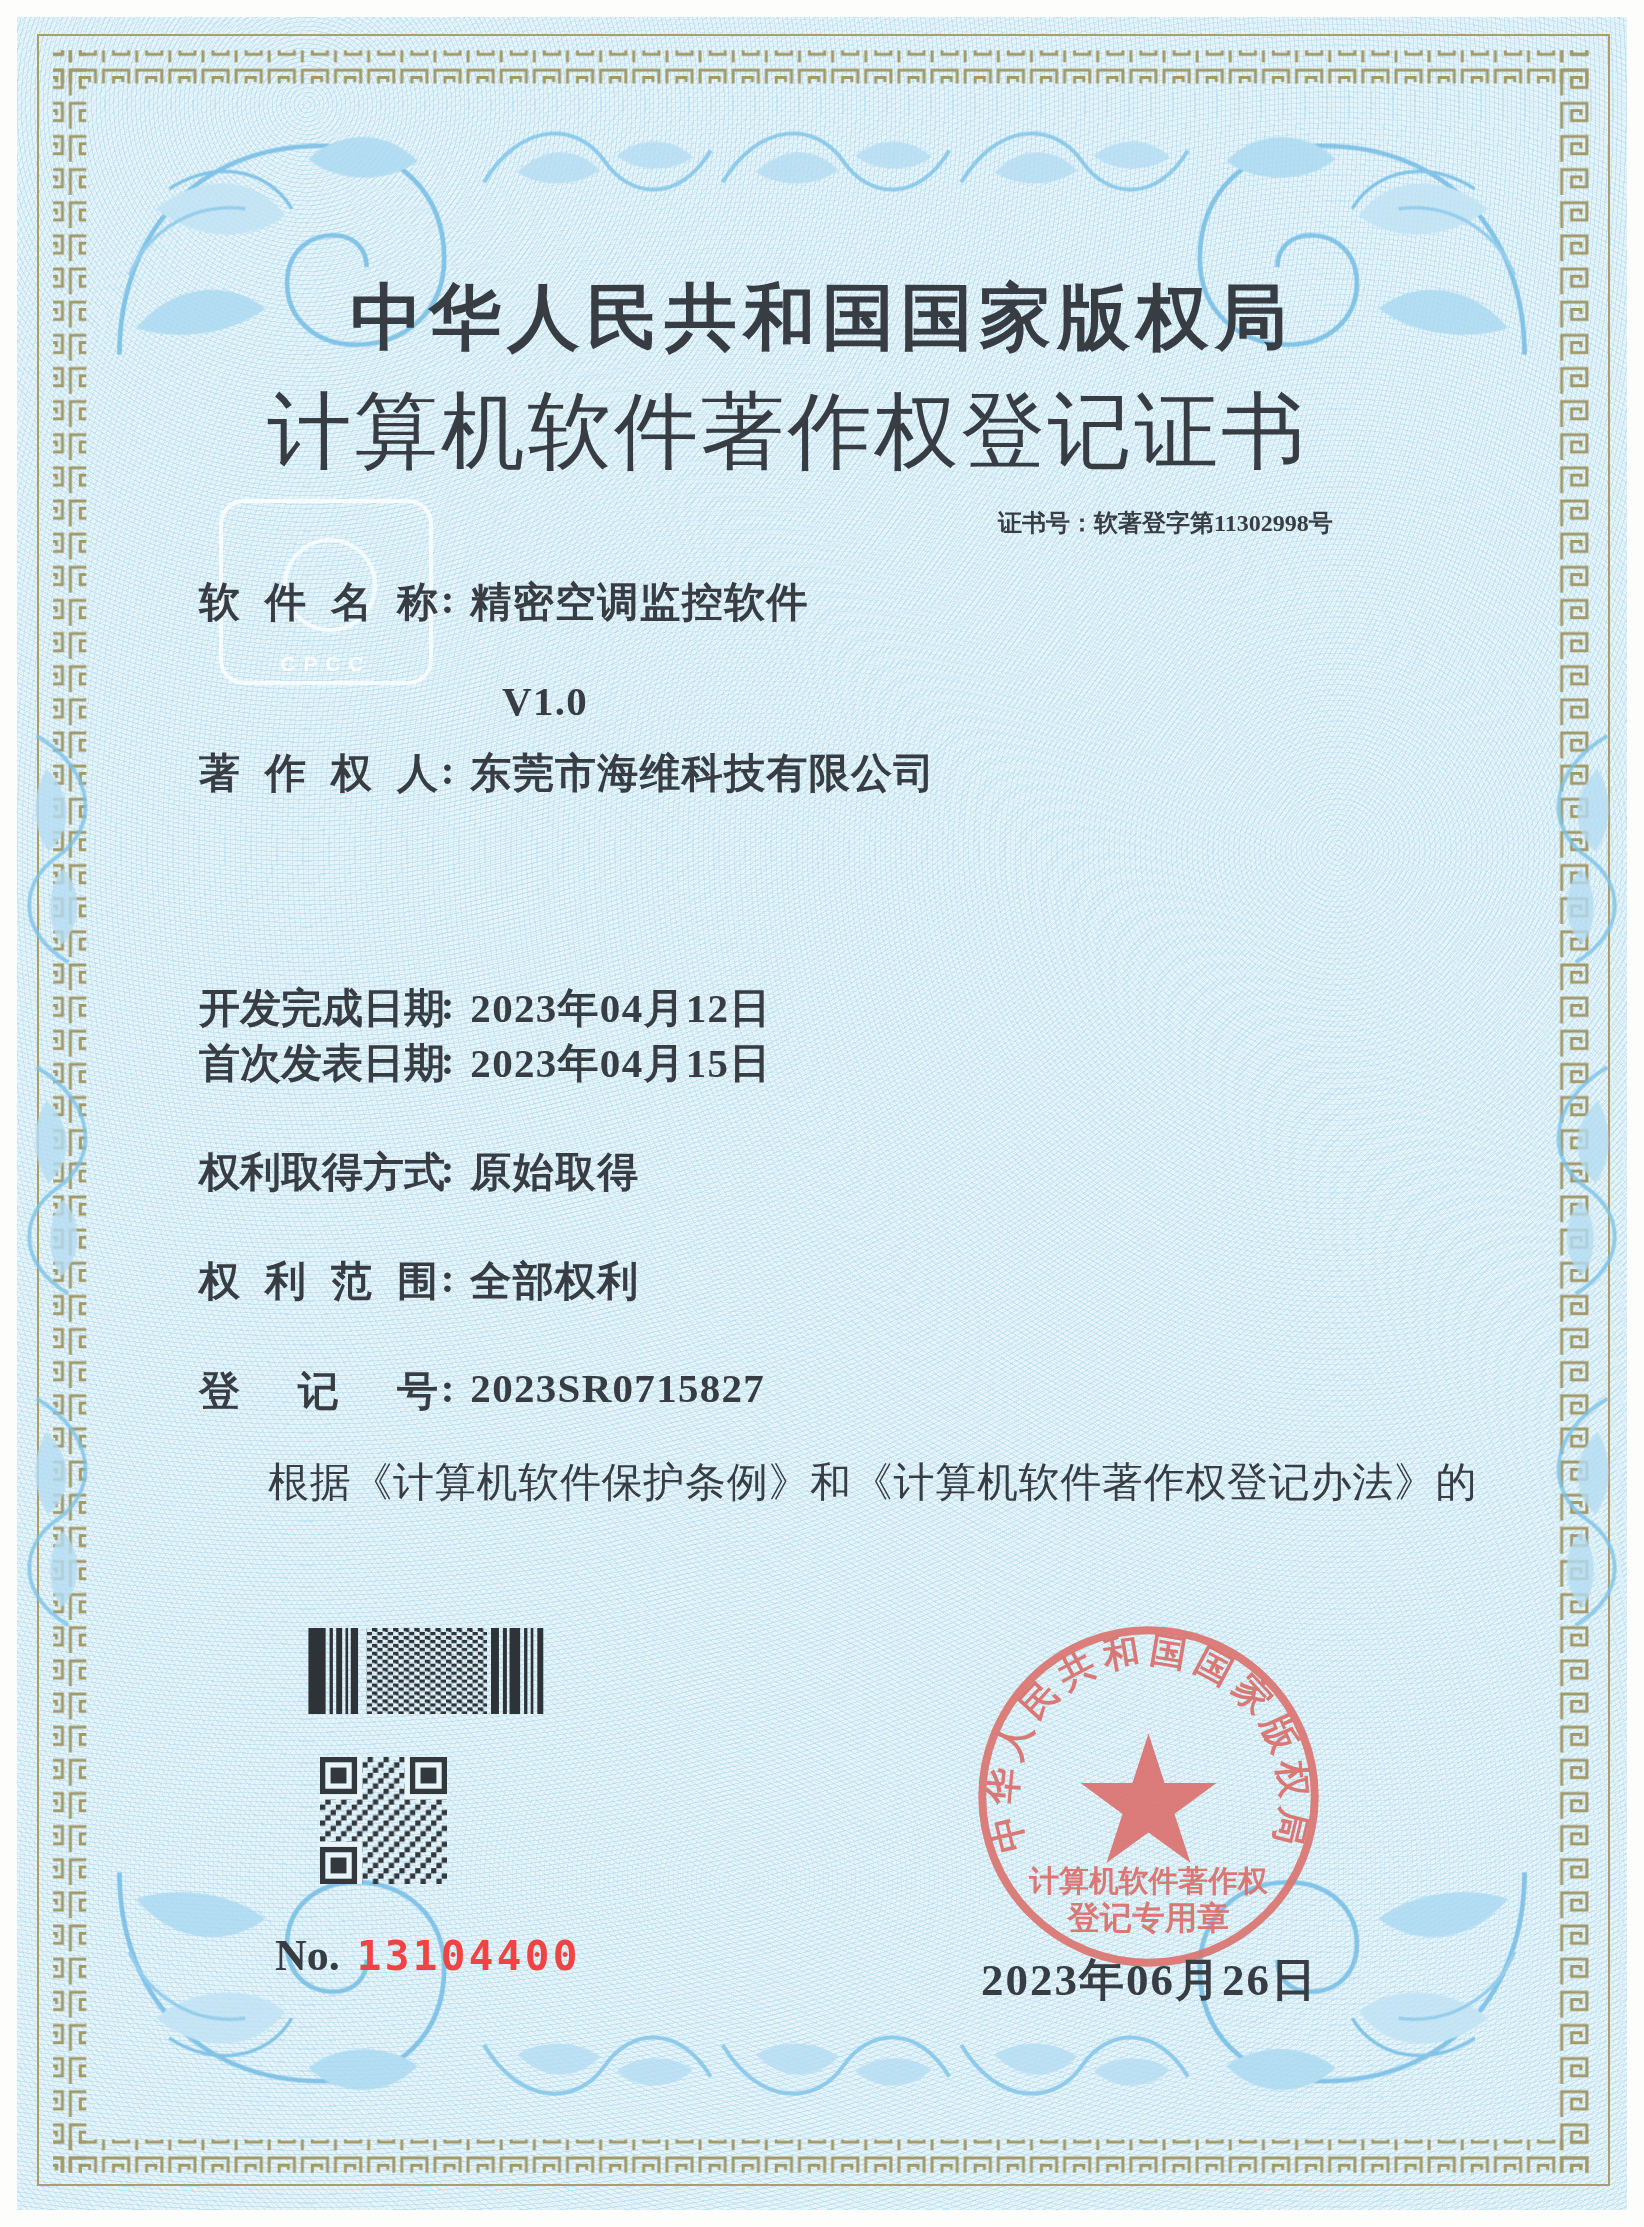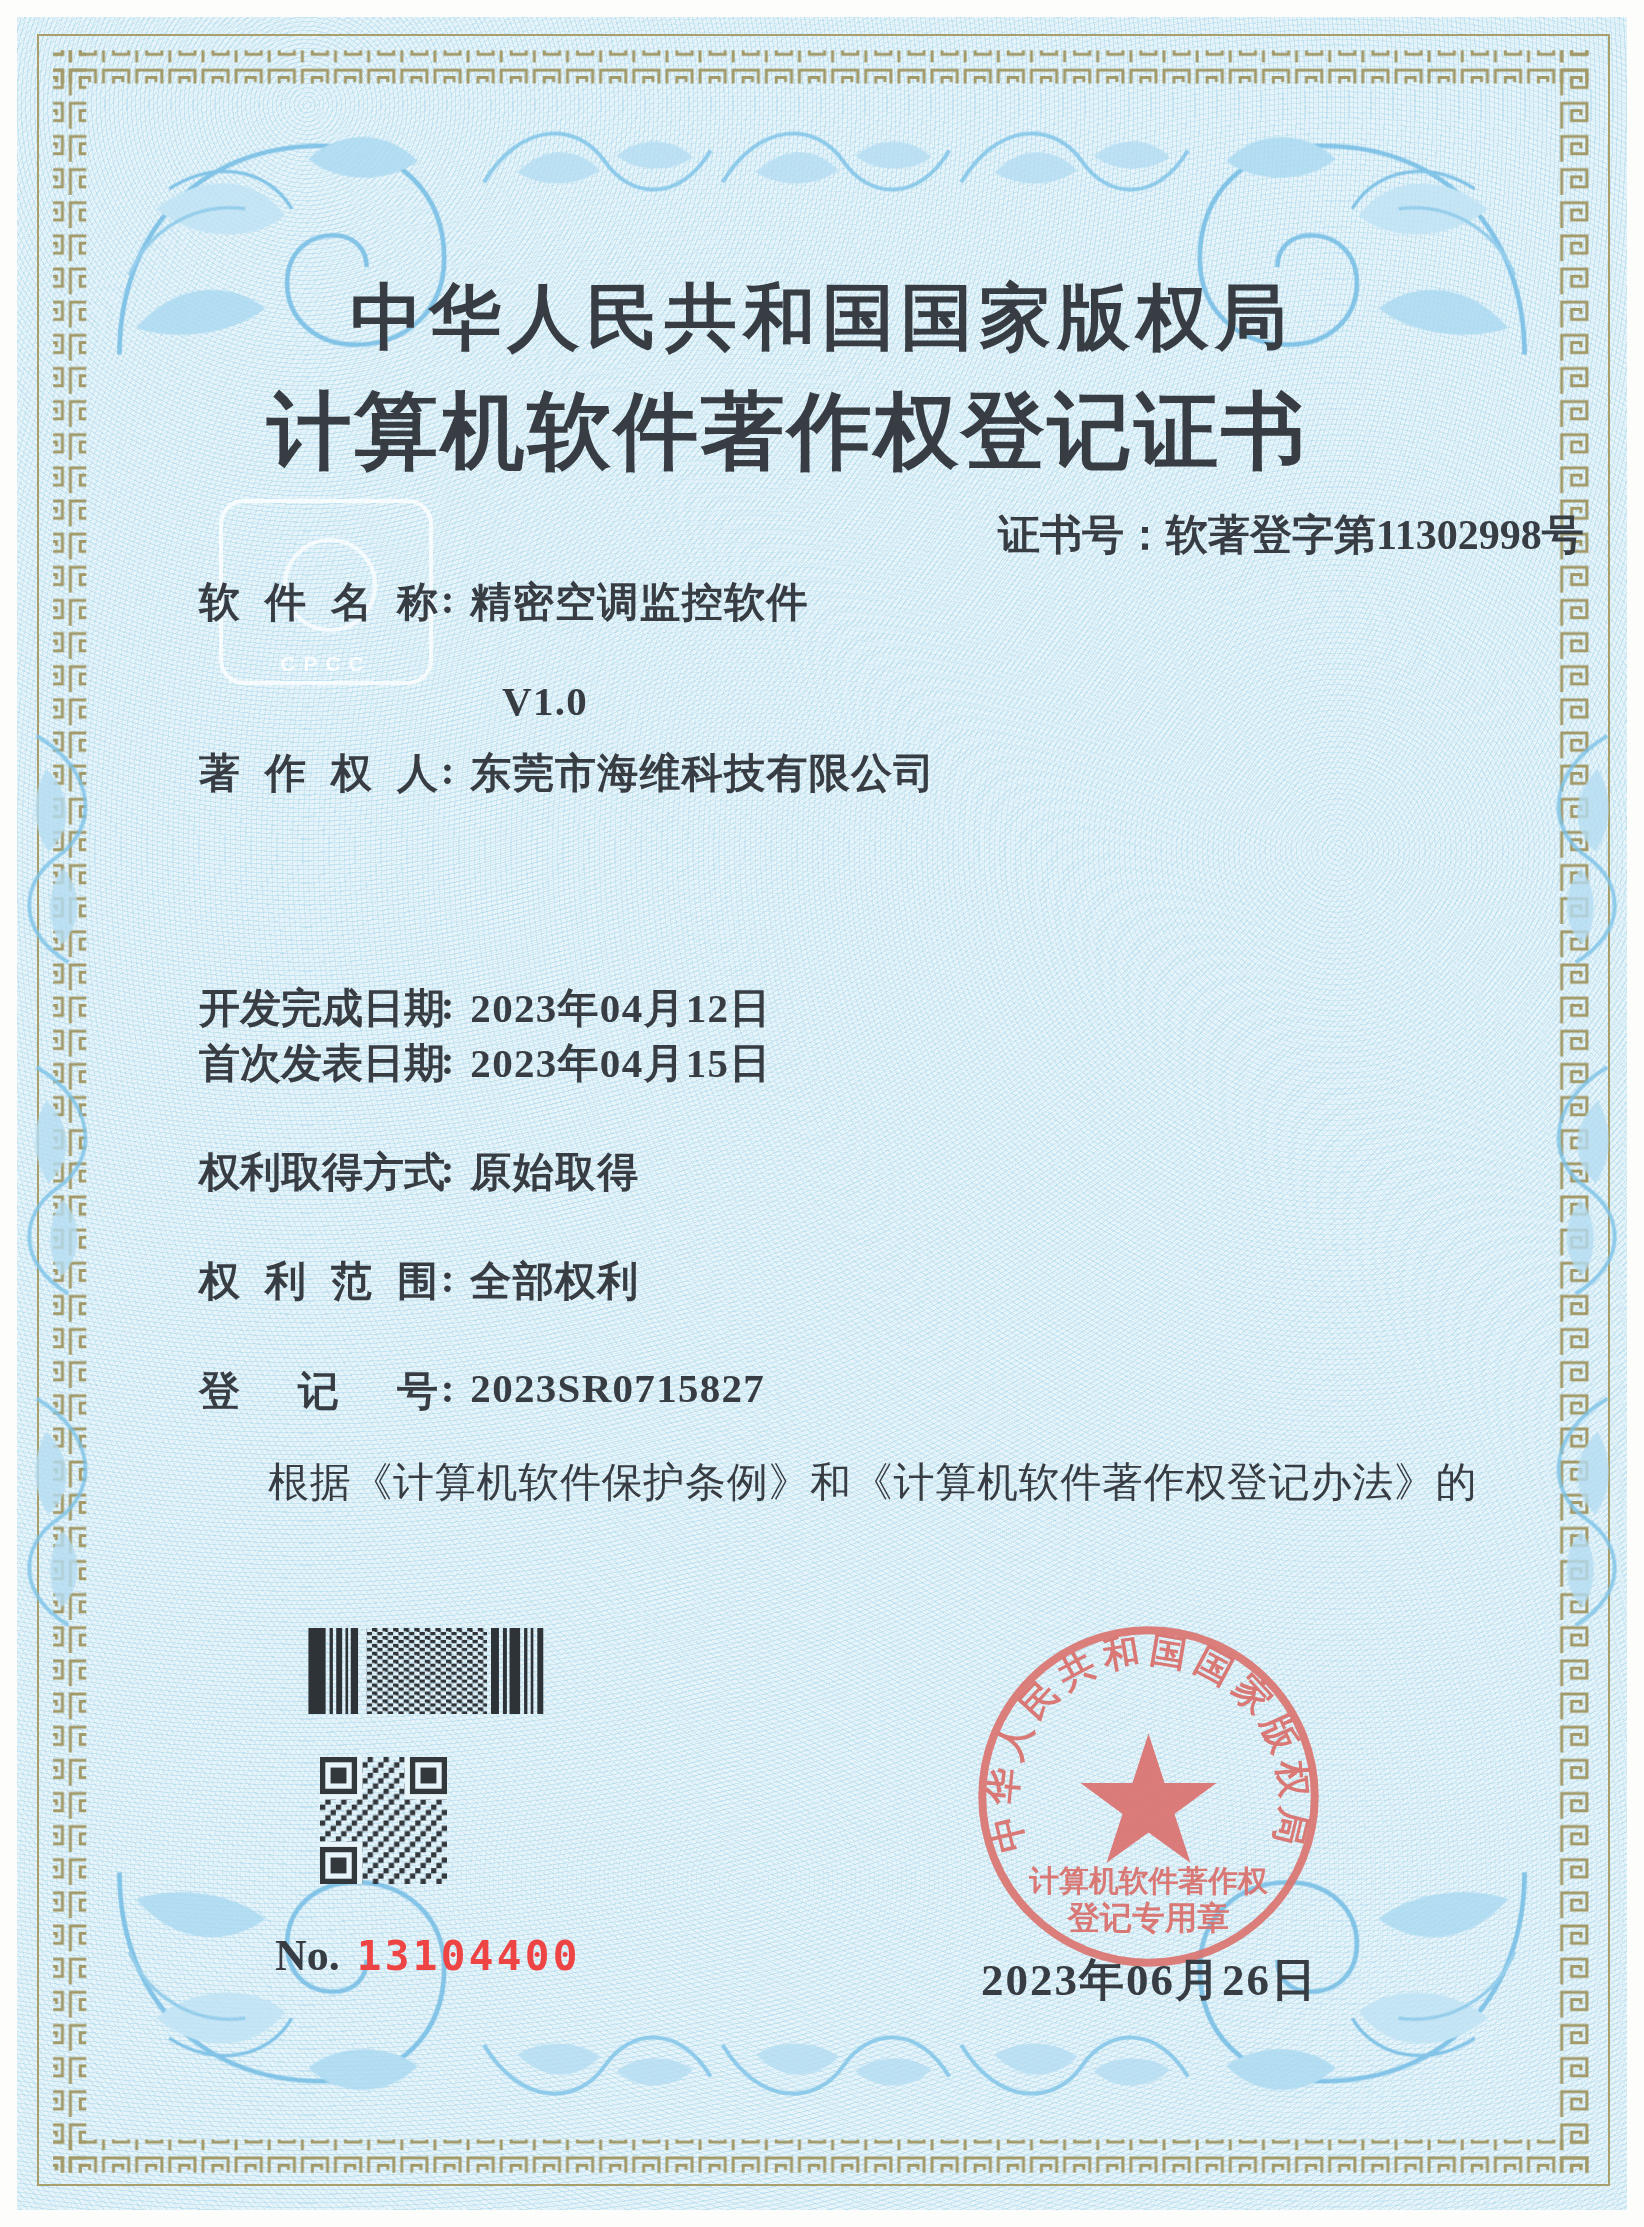--- a/index.html
+++ b/index.html
@@ -21,22 +21,22 @@
   
   .gold-rule{
     position:absolute;left:37px;top:34px;right:34px;bottom:41px;
     border:2.7px solid #a89f6d;pointer-events:none;
   }
   .deco{position:absolute;left:0;top:0;width:1644px;height:2227px;pointer-events:none;}
   
   .title1{position:absolute;left:0;top:270px;width:1644px;text-align:center;
     font-size:72px;font-weight:700;letter-spacing:6.6px;}
   .title2{position:absolute;left:0;top:375px;width:1575px;text-align:center;
-    font-size:84px;font-weight:700;letter-spacing:2.7px;}
-  .certno{position:absolute;left:998px;top:507px;font-size:42px;font-weight:700;}
+    font-size:84px;font-weight:400;letter-spacing:2.7px;}
+  .certno{position:absolute;left:998px;top:507px;font-size:24px;font-weight:700;}
   .row{position:absolute;left:199px;font-size:41px;font-weight:700;white-space:nowrap;}
   .row .lbl{display:inline-block;width:239px;text-align:justify;text-align-last:justify;vertical-align:top;}
   .row .colon{display:inline-block;margin-left:2.7px;vertical-align:top;}
   .row .val{display:inline-block;margin-left:16px;vertical-align:top;letter-spacing:1.3px;}
   .row .val2{position:absolute;left:303px;top:57px;letter-spacing:1.3px;margin-top:45px;}
   .stmt{position:absolute;font-size:41px;font-weight:400;letter-spacing:0.7px;white-space:nowrap;}
   .serial{position:absolute;left:275px;top:1930px;font-size:44px;font-weight:600;}
   .serial .num{color:#ef4444;font-family:"DejaVu Sans Mono","Liberation Mono",monospace;
     font-size:41px;letter-spacing:3.3px;margin-left:17px;font-weight:700;}
   .issuedate{position:absolute;left:981px;top:1950px;font-size:45px;font-weight:700;letter-spacing:2px;}

